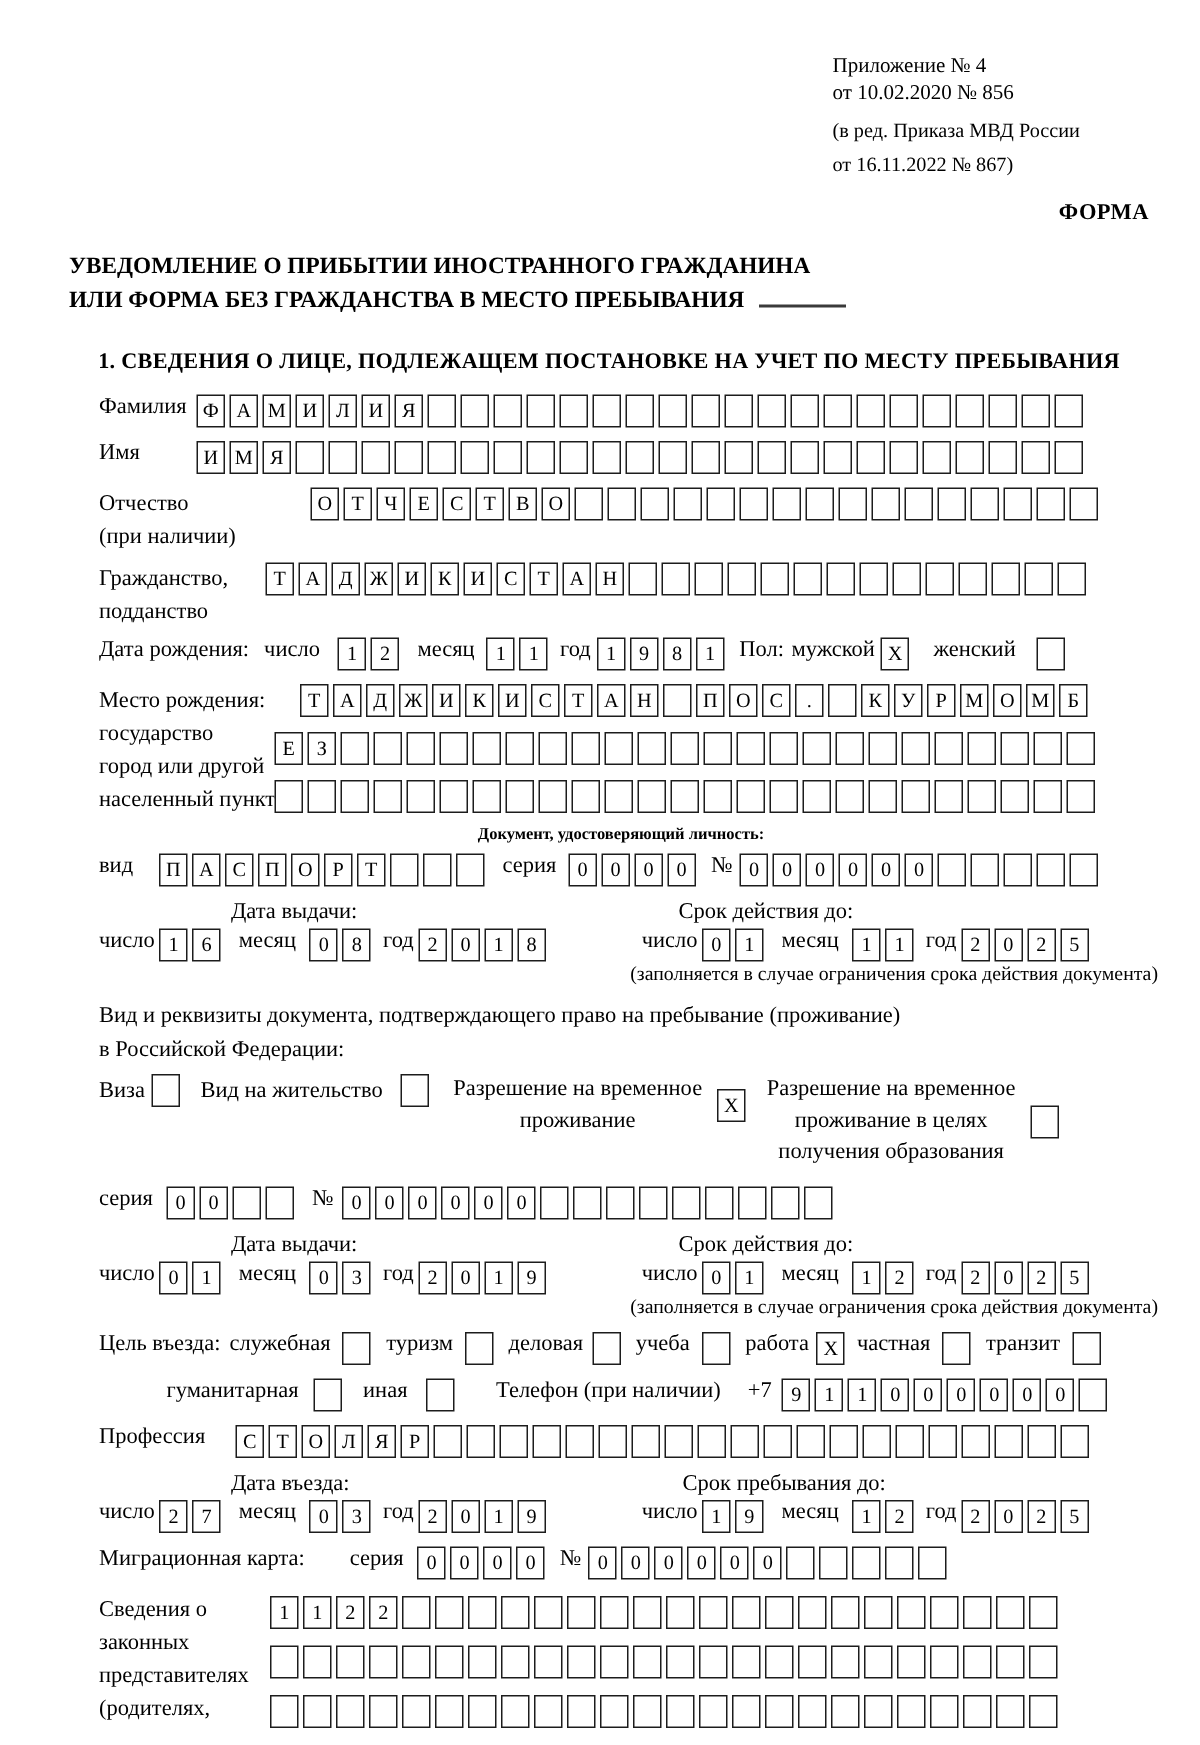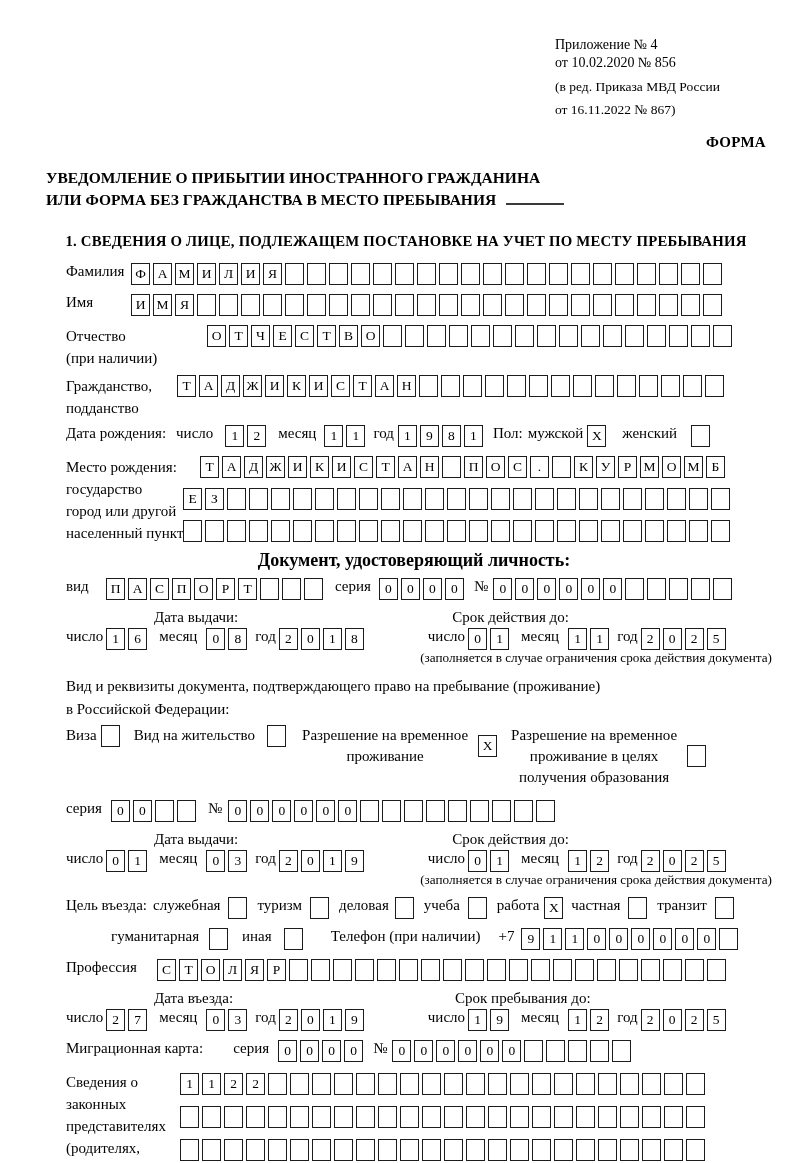--- a/index.html
+++ b/index.html
@@ -13,21 +13,21 @@
   .section-heading{font-weight:bold;font-size:14.8px;margin:21px 0 0 -26px;text-align:center;letter-spacing:.2px;}
   .content{margin-top:13px;}
   .row{display:flex;align-items:flex-start;margin-bottom:9px;white-space:nowrap;}
   .fieldblock{display:flex;align-items:flex-start;margin-bottom:6px;white-space:nowrap;}
   .labelcol div{line-height:22px;}
   .cellcol{display:flex;flex-direction:column;gap:10px;}
   .boxes{display:inline-flex;gap:3px;flex:none;}
   .cell{box-sizing:content-box;width:17px;height:20px;border:1.6px solid #1c1c1c;display:inline-flex;align-items:center;justify-content:center;font-size:13.5px;background:#fff;flex:none;}
   .checkbox{box-sizing:content-box;width:17px;height:20px;border:1.6px solid #1c1c1c;display:inline-flex;align-items:center;justify-content:center;font-size:13.5px;background:#fff;flex:none;}
   .lbl{flex:none;}
-  .doc-heading{text-align:center;font-weight:bold;font-size:18px;margin:2px 0 7px -10px;}
+  .doc-heading{text-align:center;font-weight:bold;font-size:11px;margin:2px 0 7px -10px;}
   .dates-labels{margin-bottom:2px;}
   .note{text-align:right;font-size:13.2px;margin:-3px 0 9px 0;}
   .permit-row{display:flex;align-items:flex-start;margin:4px 0 12px 0;white-space:nowrap;}
   .opt{display:flex;align-items:center;}
   .multiline{text-align:center;line-height:21px;}
   .mt2{margin-top:2px;}
 </style>
 </head>
 <body>
 

